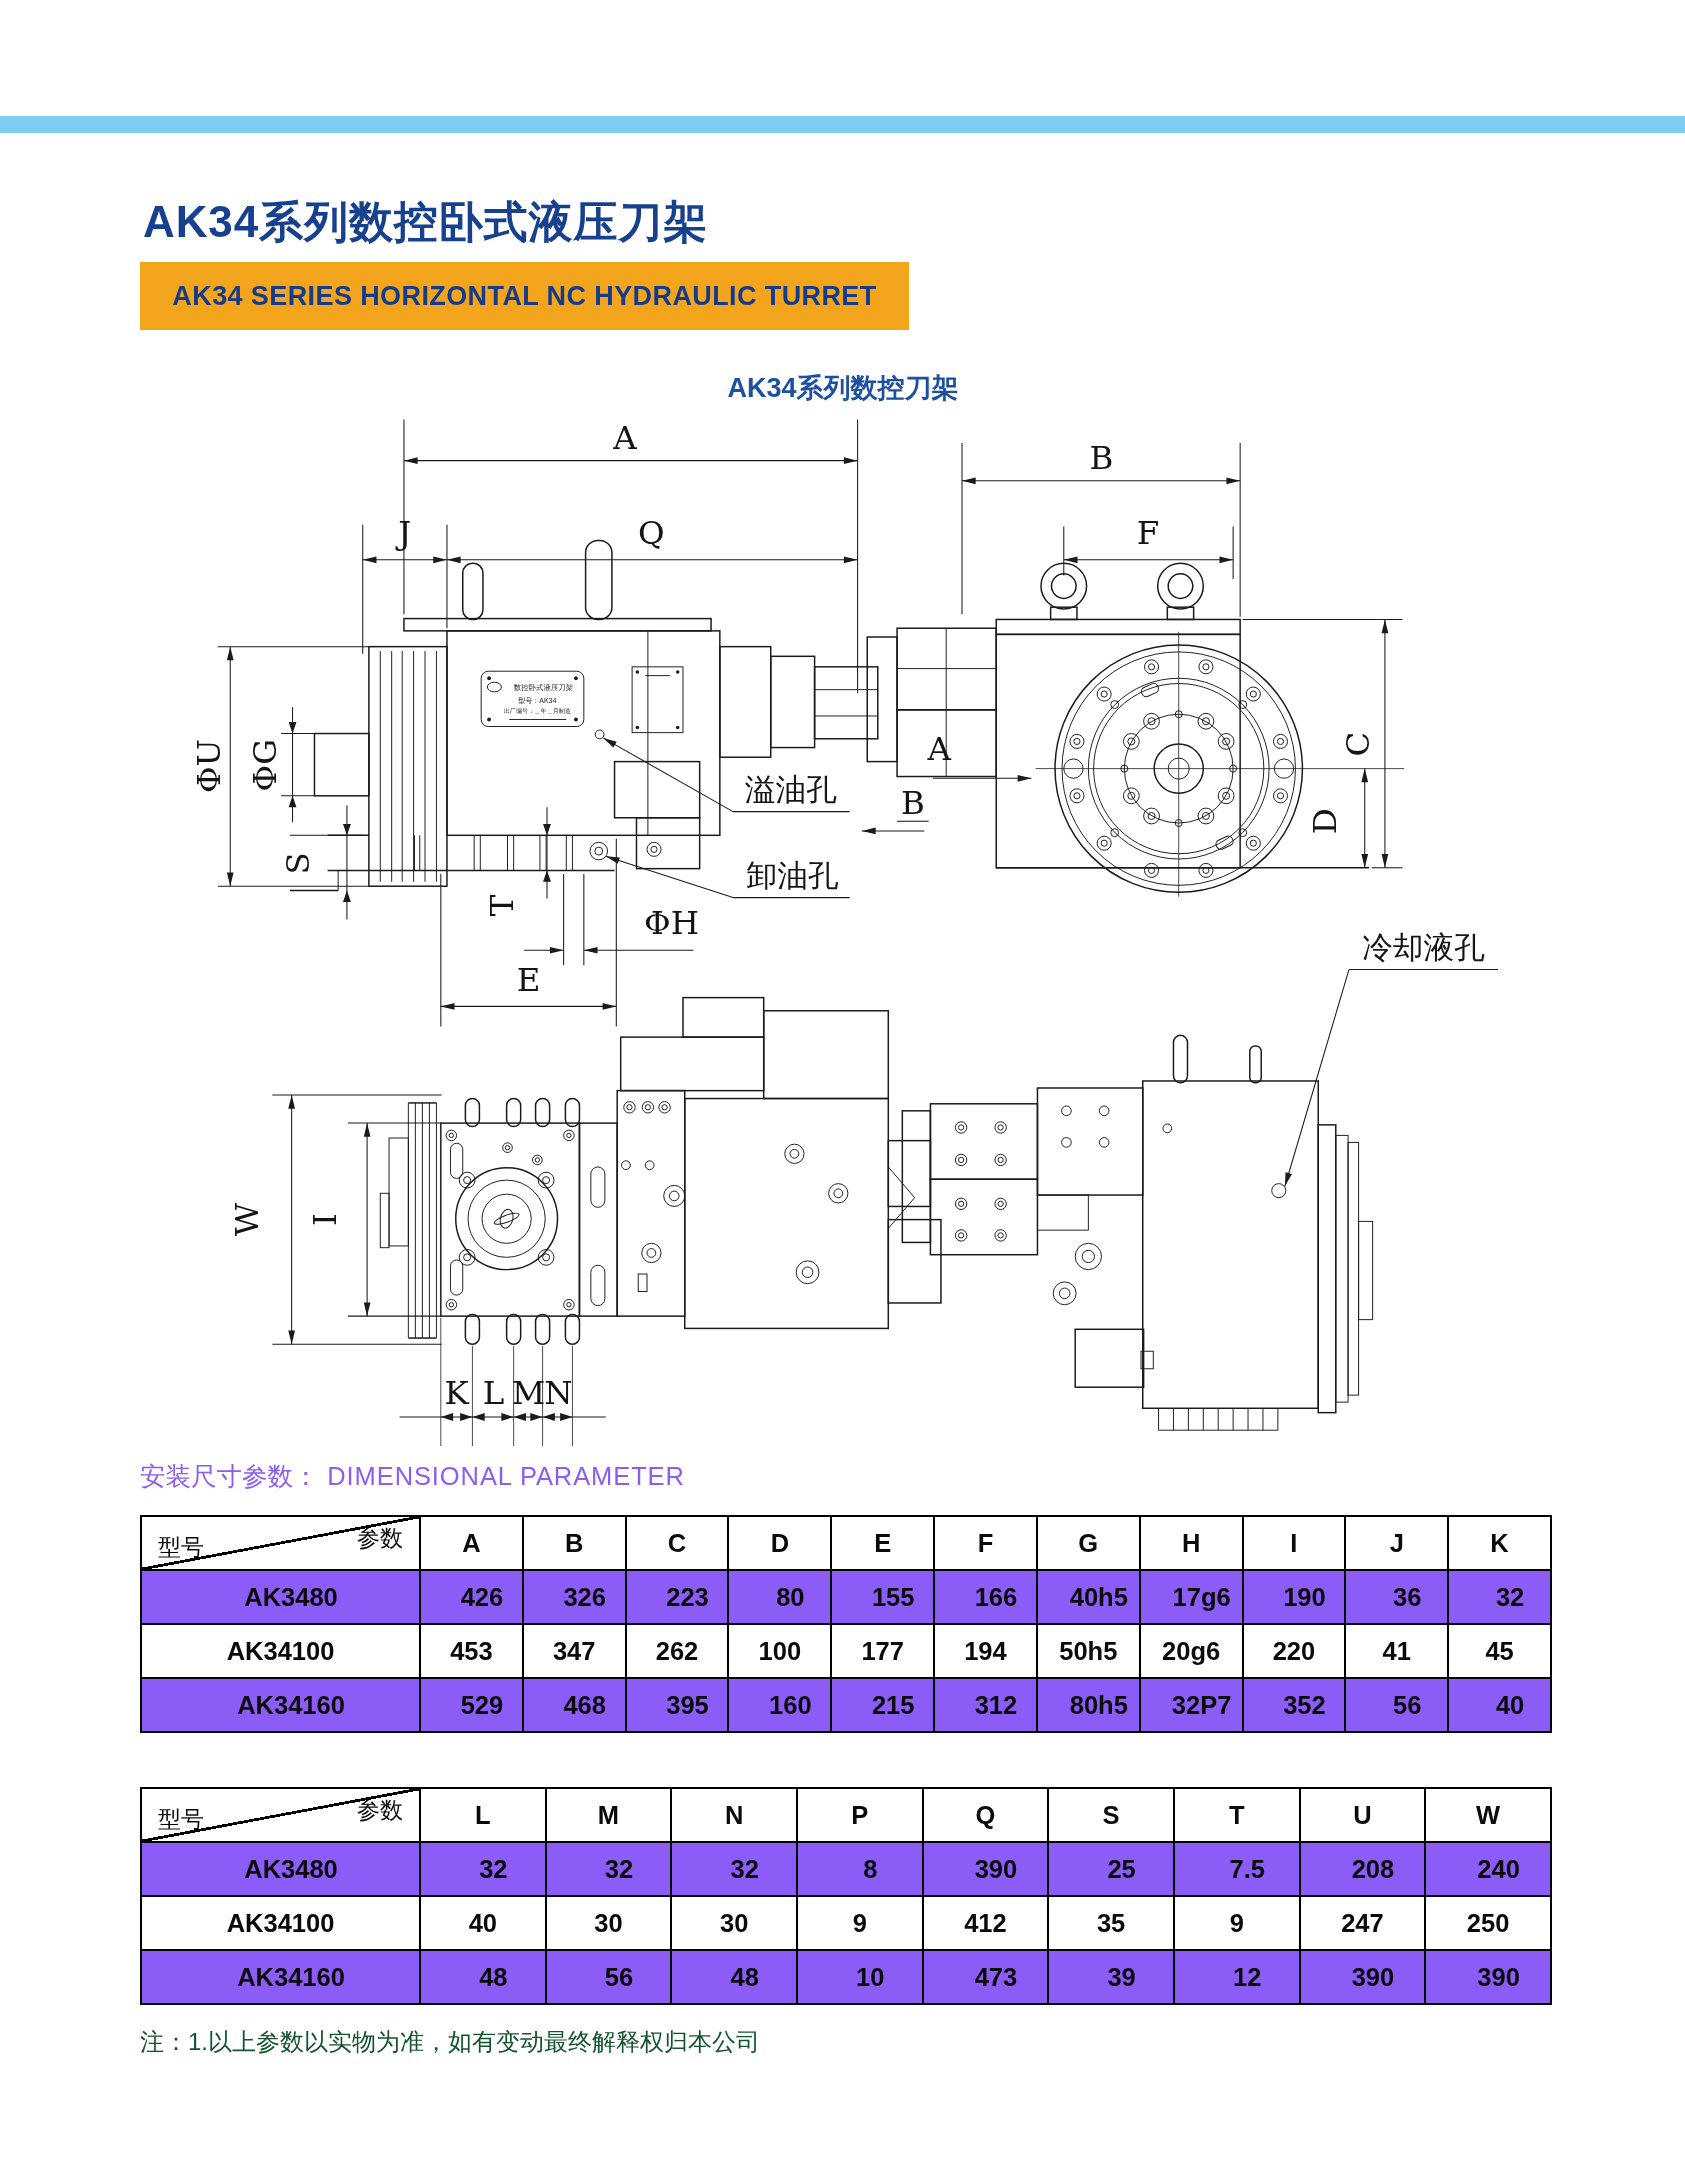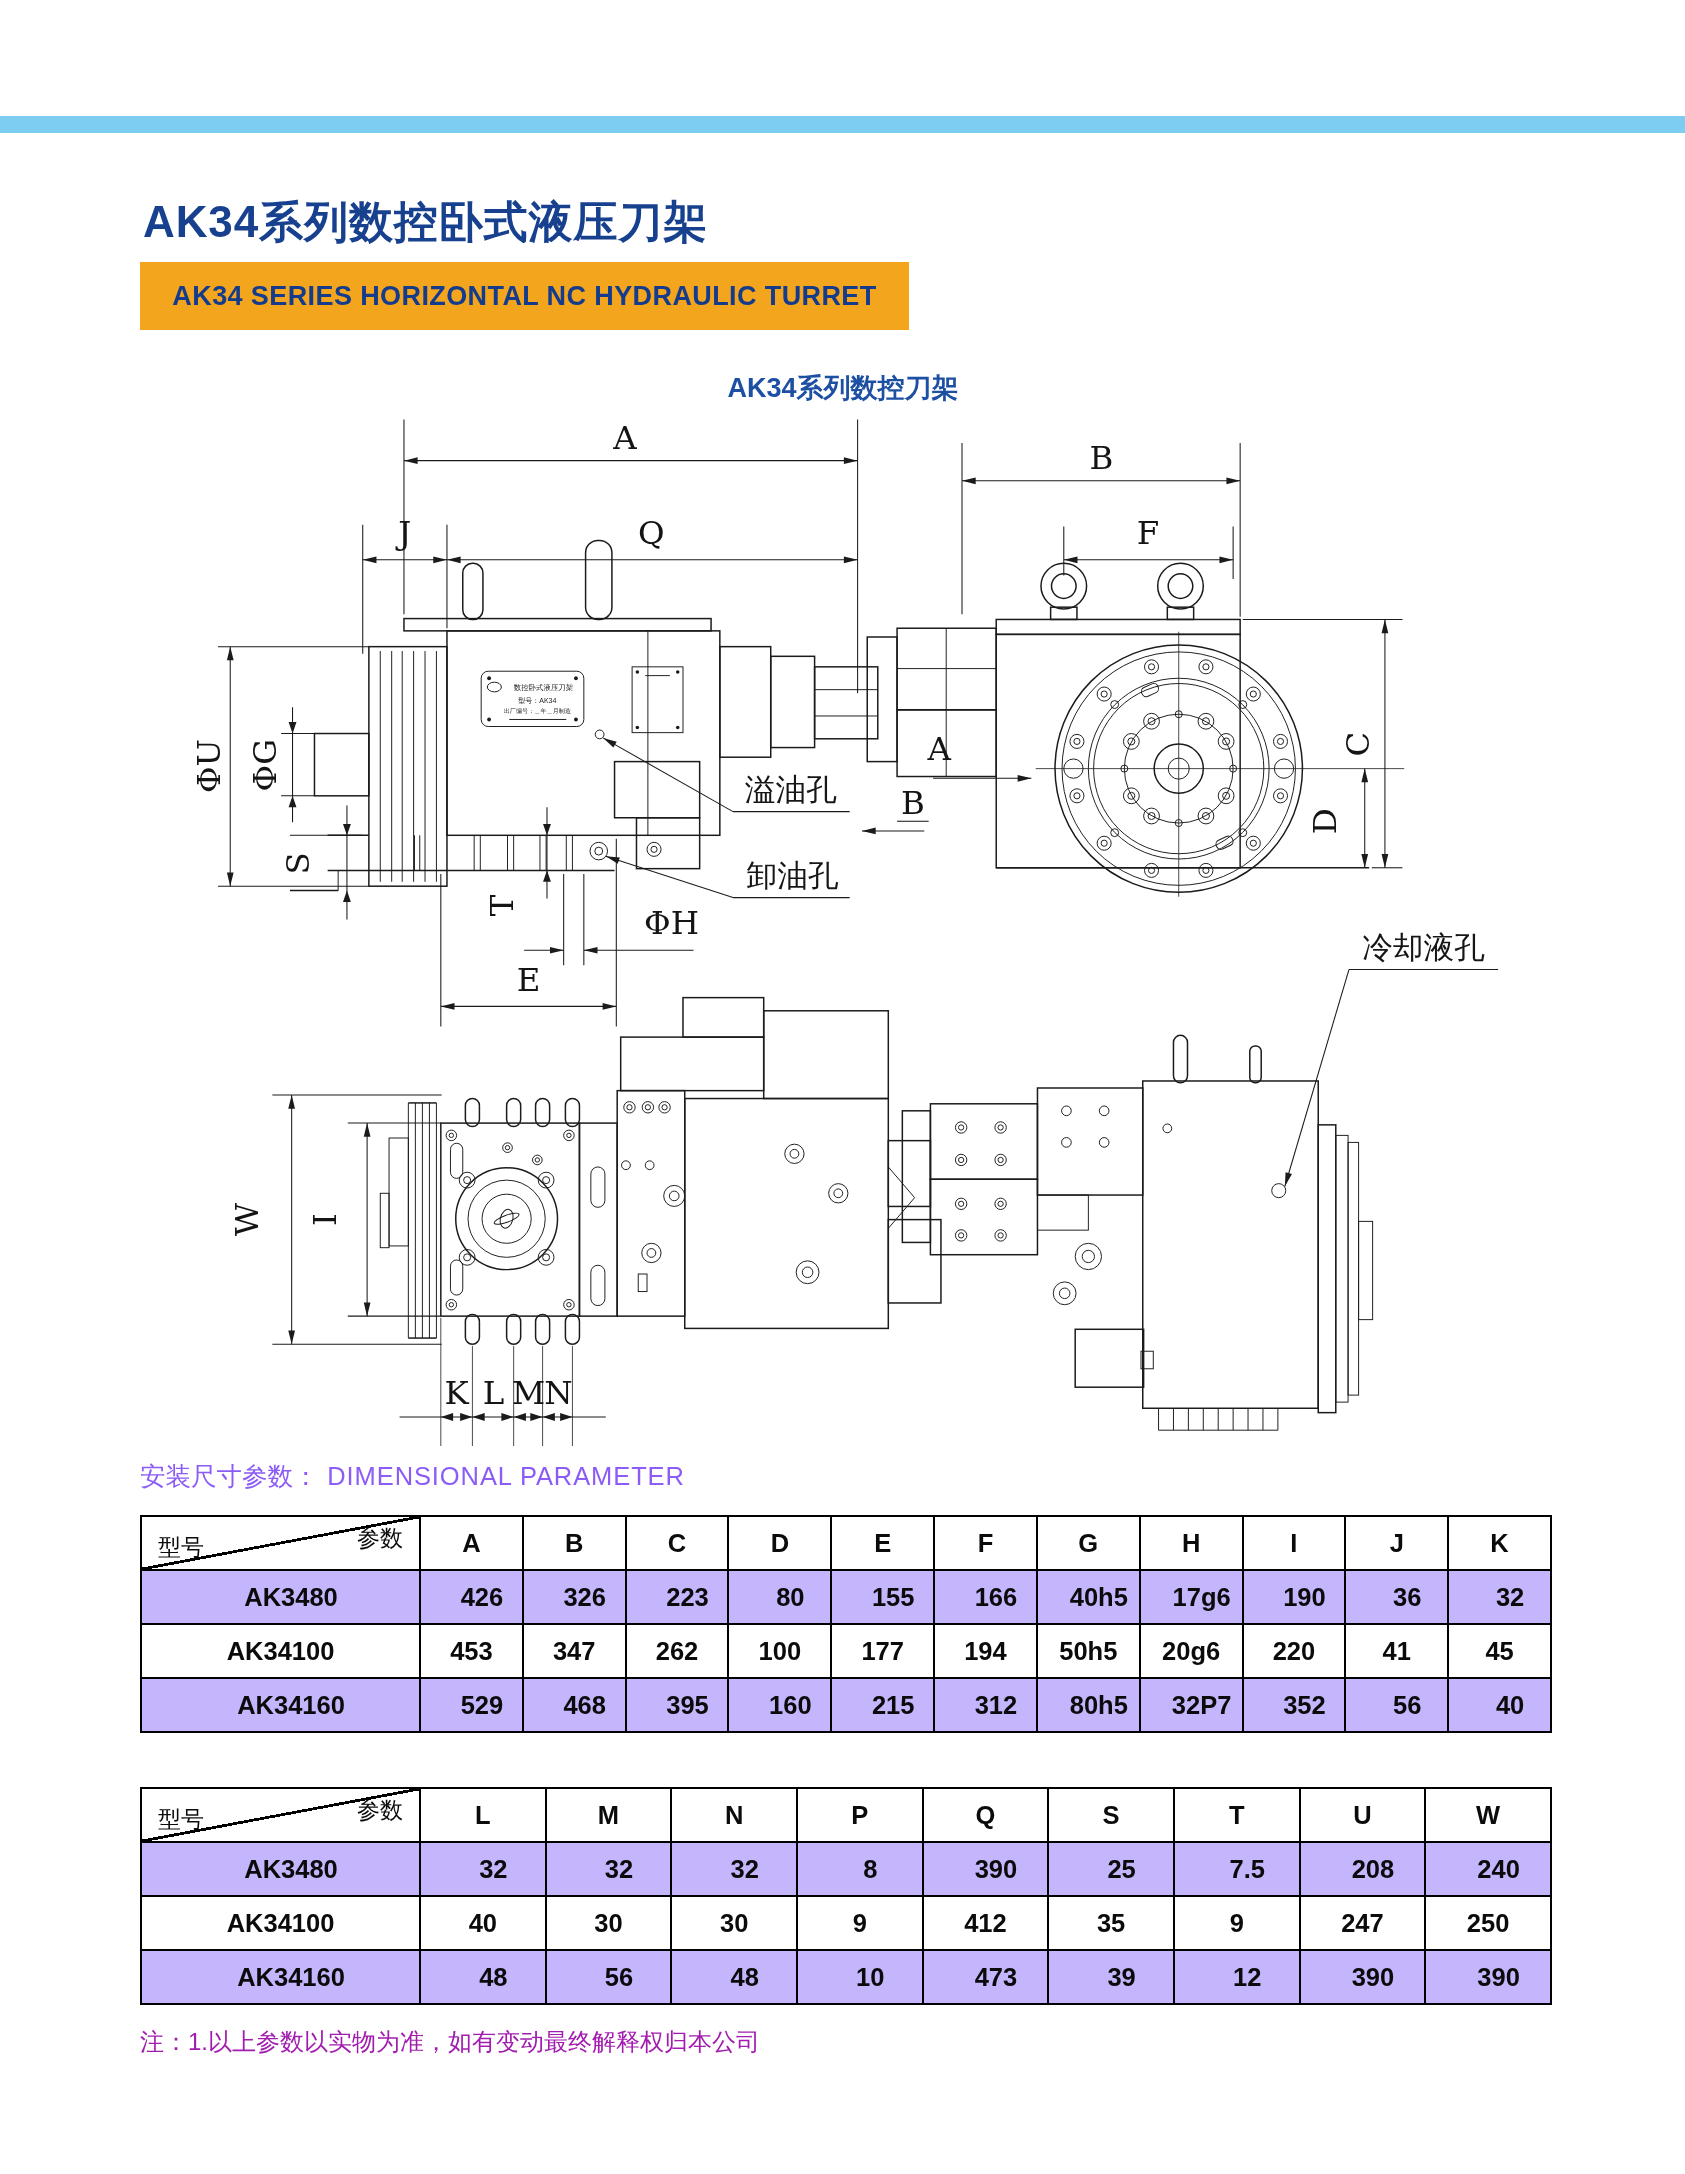--- a/index.html
+++ b/index.html
@@ -12,26 +12,26 @@
   .banner span{font-size:27px;font-weight:600;color:#143b8c;letter-spacing:0.4px;}
   .subtitle{position:absolute;left:562px;top:370px;width:562px;text-align:center;font-size:27px;font-weight:700;color:#1d50a3;}
   .drawing{position:absolute;left:123px;top:408px;width:1492px;height:1088px;}
   .sectionlabel{position:absolute;left:140px;top:1459px;font-size:25.5px;color:#8b5cf6;white-space:nowrap;}
   .sectionlabel .en{margin-left:8.8px;letter-spacing:0.9px;}
   .twrap1{position:absolute;left:140px;top:1515px;}
   .twrap2{position:absolute;left:140px;top:1787px;}
   table.ptable{border-collapse:collapse;table-layout:fixed;width:1412px;border:2.6px solid #000;}
   table.ptable td{border:2.2px solid #000;height:52px;text-align:center;vertical-align:middle;
         font-size:25.5px;font-weight:700;color:#0b0b0b;padding:0;}
-  table.ptable tr.blue td{background:#c4b5fd;padding-left:21px;}
+  table.ptable tr.blue td{background:#8b5cf6;padding-left:21px;}
   td.corner{position:relative;background-image:linear-gradient(to bottom right,
         transparent calc(50% - 1.4px), #000 calc(50% - 1.4px), #000 calc(50% + 1.4px), transparent calc(50% + 1.4px));}
   td.corner .c-top{position:absolute;top:6.1px;right:16px;font-size:23px;font-weight:400;}
   td.corner .c-bot{position:absolute;bottom:6.1px;left:16px;font-size:23px;font-weight:400;}
-  .note{position:absolute;left:140px;top:2026px;font-size:24px;color:#a21caf;}
+  .note{position:absolute;left:140px;top:2026px;font-size:24px;color:#14532d;}
   
   .s1{stroke:#1b1b1b;stroke-width:1.7;fill:none;}
   .s2{stroke:#1b1b1b;stroke-width:1.1;fill:none;}
   .sd{stroke:#1b1b1b;stroke-width:1.2;fill:none;}
   .sc{stroke:#1b1b1b;stroke-width:0.9;fill:none;}
   .fa{fill:#1b1b1b;stroke:none;}
   text.dl{font-family:"DejaVu Serif",serif;font-size:37px;fill:#141414;}
   text.cjk{font-family:"Liberation Sans",sans-serif;font-size:35px;fill:#161616;}
   text.np{font-family:"Liberation Sans",sans-serif;fill:#222;}
 </style>

